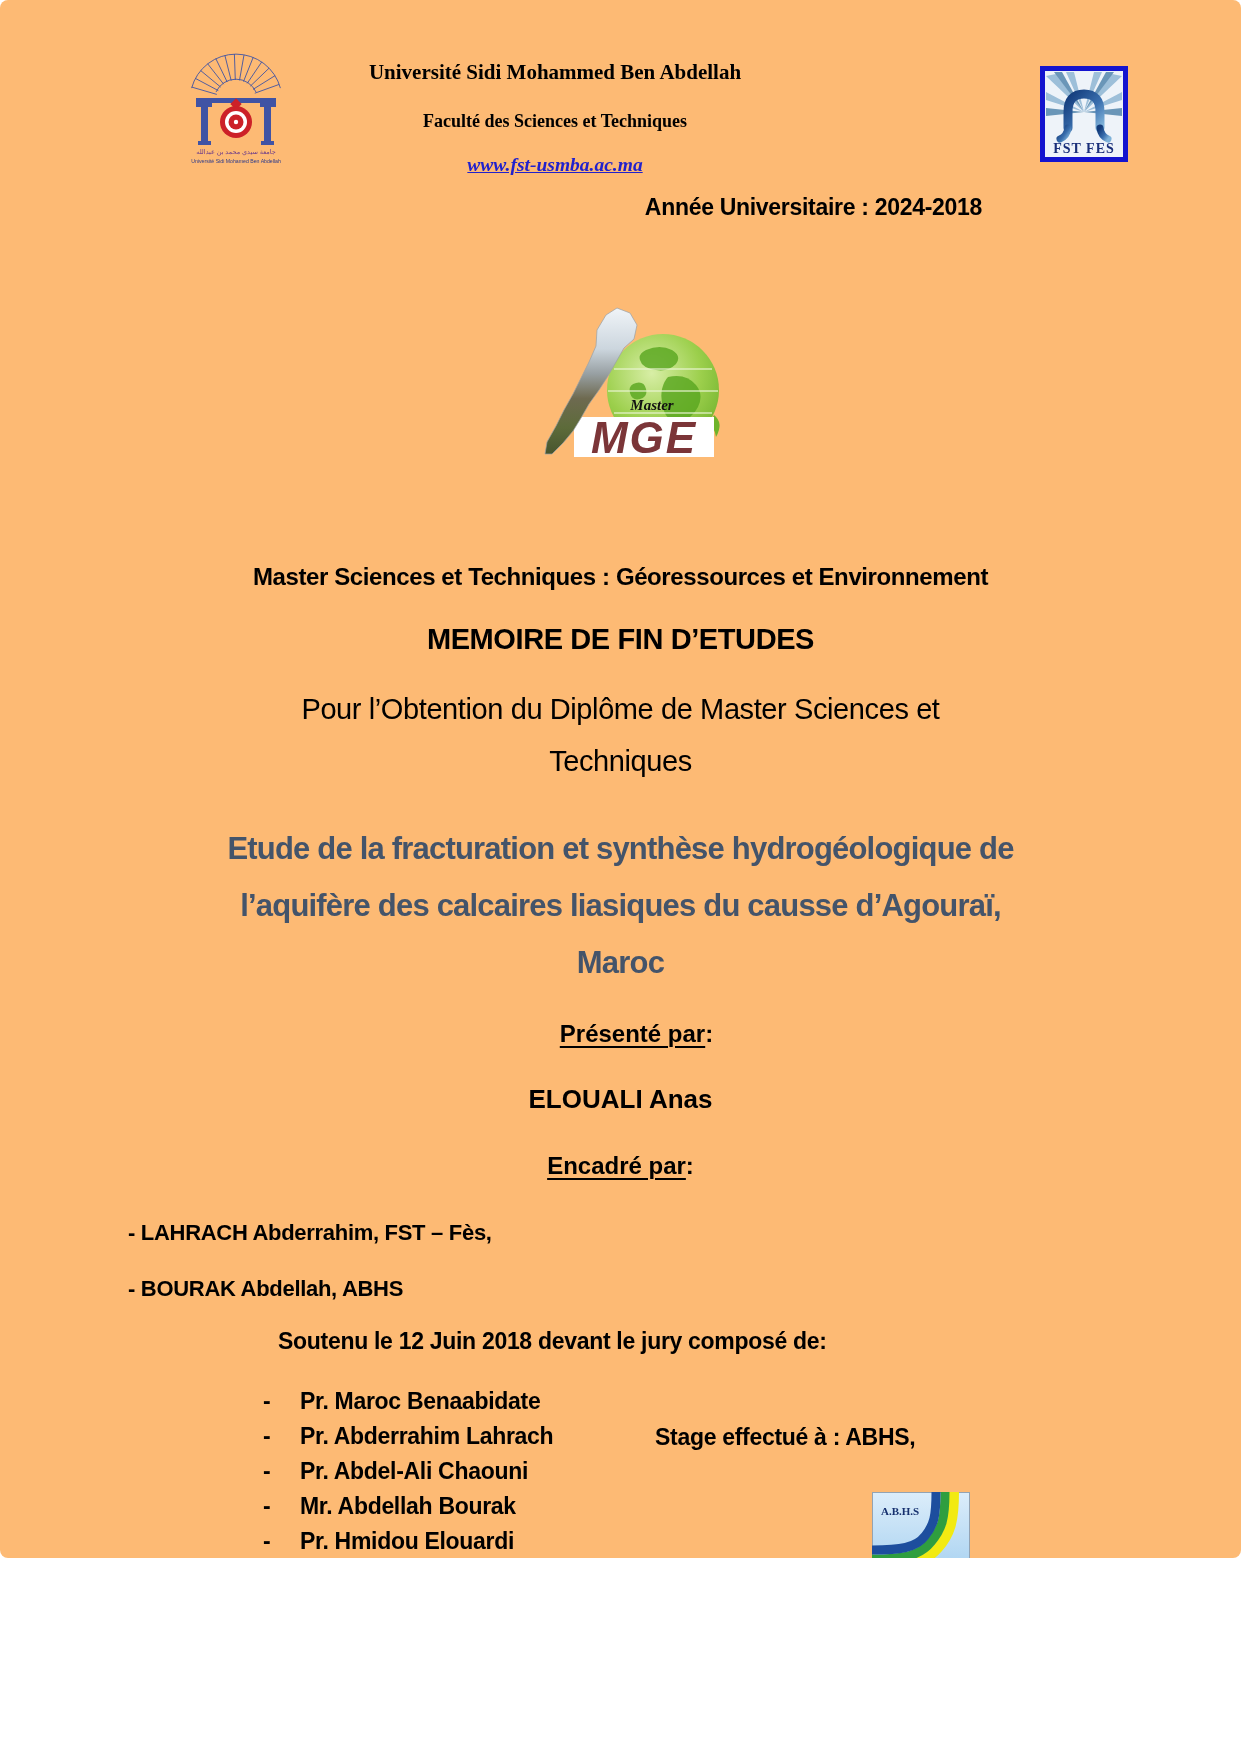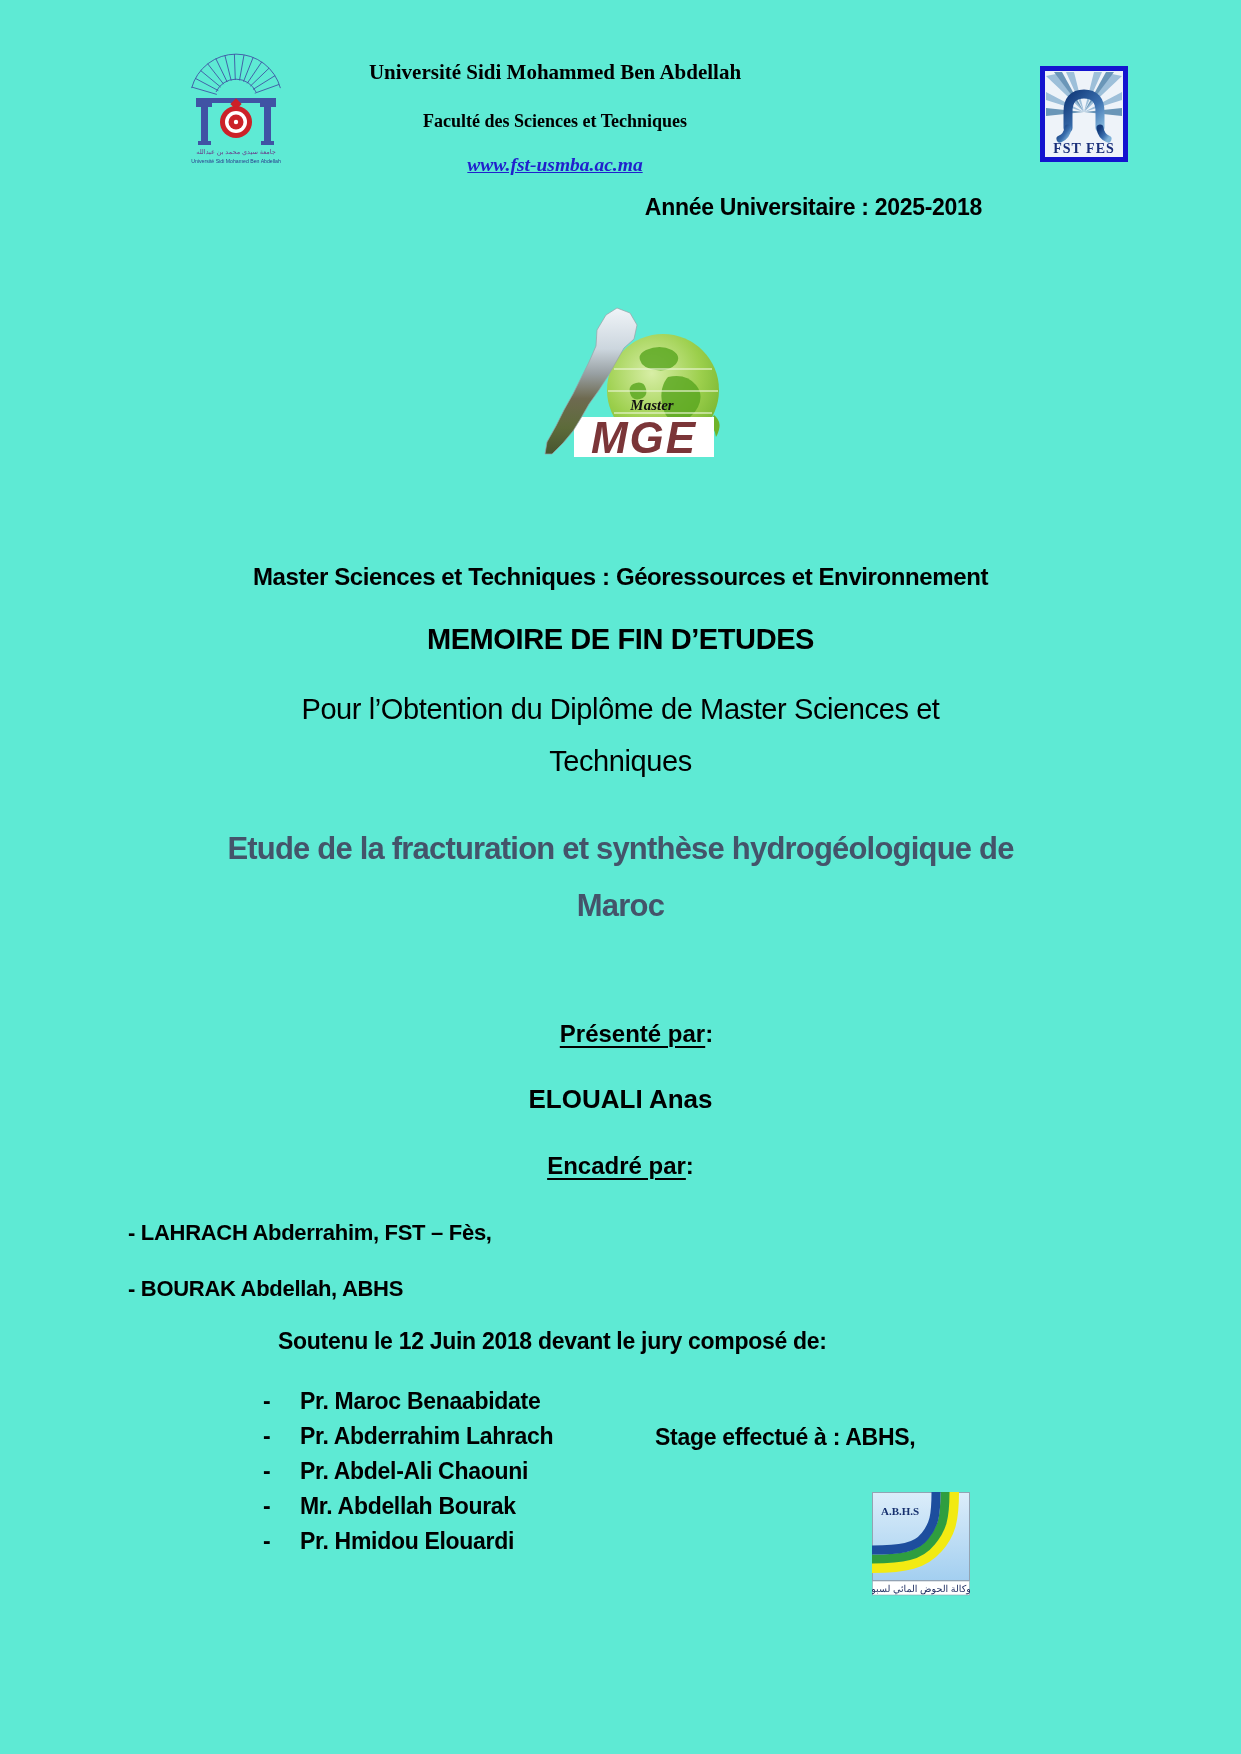--- a/index.html
+++ b/index.html
@@ -1,23 +1,24 @@
 <!DOCTYPE html>
 <html><head>
 <meta charset="utf-8">
 <style>
   html, body { margin: 0; padding: 0; background: #ffffff; }
   .page {
     position: relative;
     width: 1241px;
-    height: 1754px;
-    background: #5eead4;
+    height: 1558px;
+    background: #fdba74;
     font-family: "Liberation Sans", sans-serif;
     color: #000;
     overflow: hidden;
+    border-radius: 8px;
   }
   
   .usmba-logo { position: absolute; left: 186px; top: 48px; }
   .fst-logo   { position: absolute; left: 996px; top: 66px; padding-left: 44px; }
   .header-text {
     position: absolute; left: 310px; top: 60px; width: 490px;
     text-align: center;
     font-family: "Liberation Serif", serif;
     font-weight: bold;
   }
@@ -156,21 +157,21 @@
         <path d="M 28 62 L 28 46 Q 28 28 44 28 Q 60 28 60 46 L 60 62" stroke-width="9"></path>
         <line x1="44" y1="42" x2="44" y2="68" stroke-width="6.5"></line>
         <path d="M 28 62 q -1 8 -8 11" stroke-width="7"></path>
         <path d="M 60 62 q 1 8 8 11" stroke-width="7"></path>
       </g>
 
       <text x="44" y="87" text-anchor="middle" font-family="Liberation Serif, serif" font-weight="bold" font-size="14" fill="#1a2f7a" letter-spacing="1">FST FES</text>
     </svg>
   </div>
 
-  <div class="annee">Année Universitaire : 2025-2018</div>
+  <div class="annee">Année Universitaire : 2024-2018</div>
 
   <div class="mge-logo">
     <svg width="210" height="152" viewBox="0 0 210 152">
       <defs>
         <radialGradient id="globe" cx="0.4" cy="0.35" r="0.8">
           <stop offset="0" stop-color="#d8eea6"></stop>
           <stop offset="0.55" stop-color="#9ccf4c"></stop>
           <stop offset="1" stop-color="#6aad28"></stop>
         </radialGradient>
         <linearGradient id="maroc" x1="0" y1="0" x2="0" y2="1">
@@ -209,20 +210,21 @@
     </svg>
   </div>
 
   <div class="cline program">Master Sciences et Techniques : Géoressources et Environnement</div>
   <div class="cline memoire">MEMOIRE DE FIN D’ETUDES</div>
   <div class="cline purpose1">Pour l’Obtention du Diplôme de Master Sciences et</div>
   <div class="cline purpose2">Techniques</div>
 
   <div class="cline thesis-title">
     <div>Etude de la fracturation et synthèse hydrogéologique de</div>
+    <div>l’aquifère des calcaires liasiques du causse d’Agouraï,</div>
     <div>Maroc</div>
   </div>
 
   <div class="cline presente">
     <span class="ulabel">Présenté par</span><span>:</span>
   </div>
 
   <div class="cline author">ELOUALI Anas</div>
 
   <div class="cline encadre">

